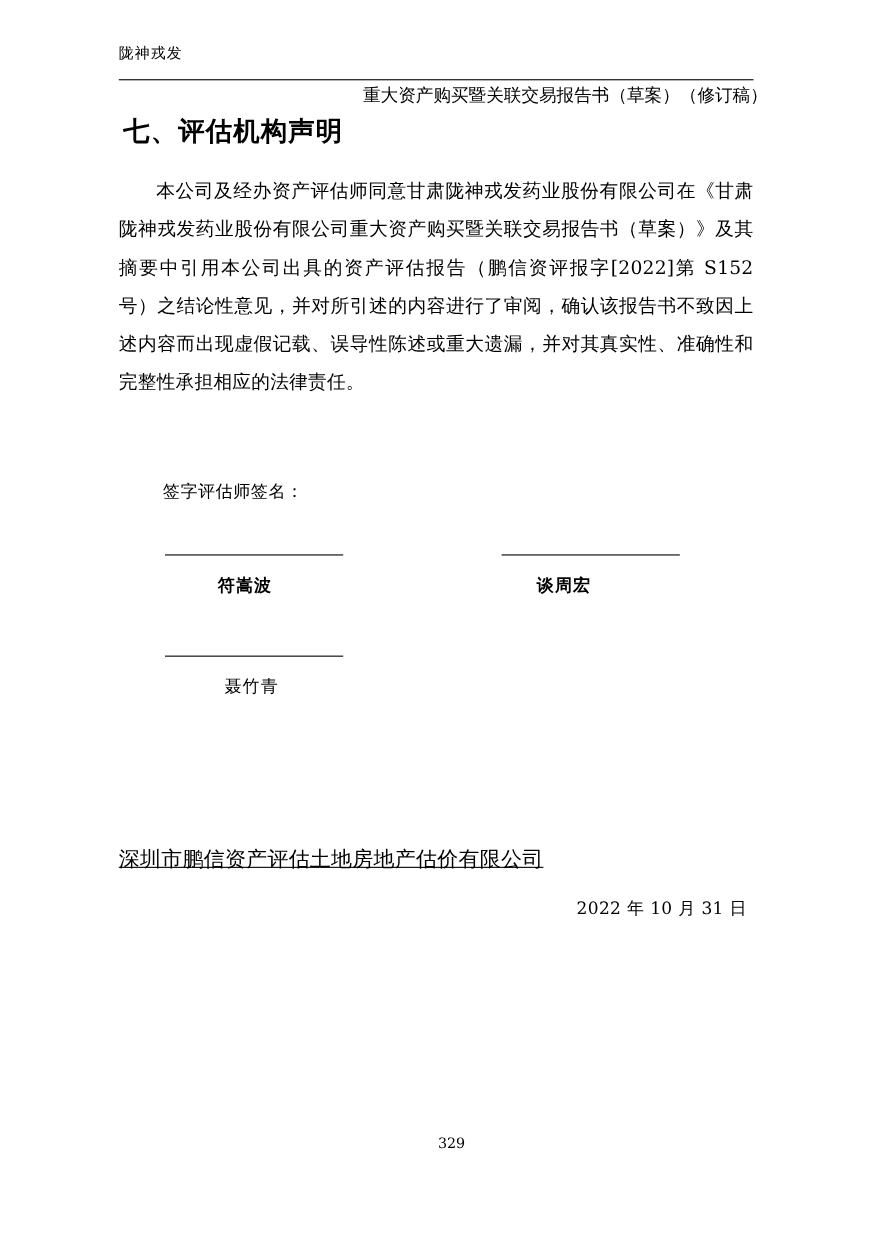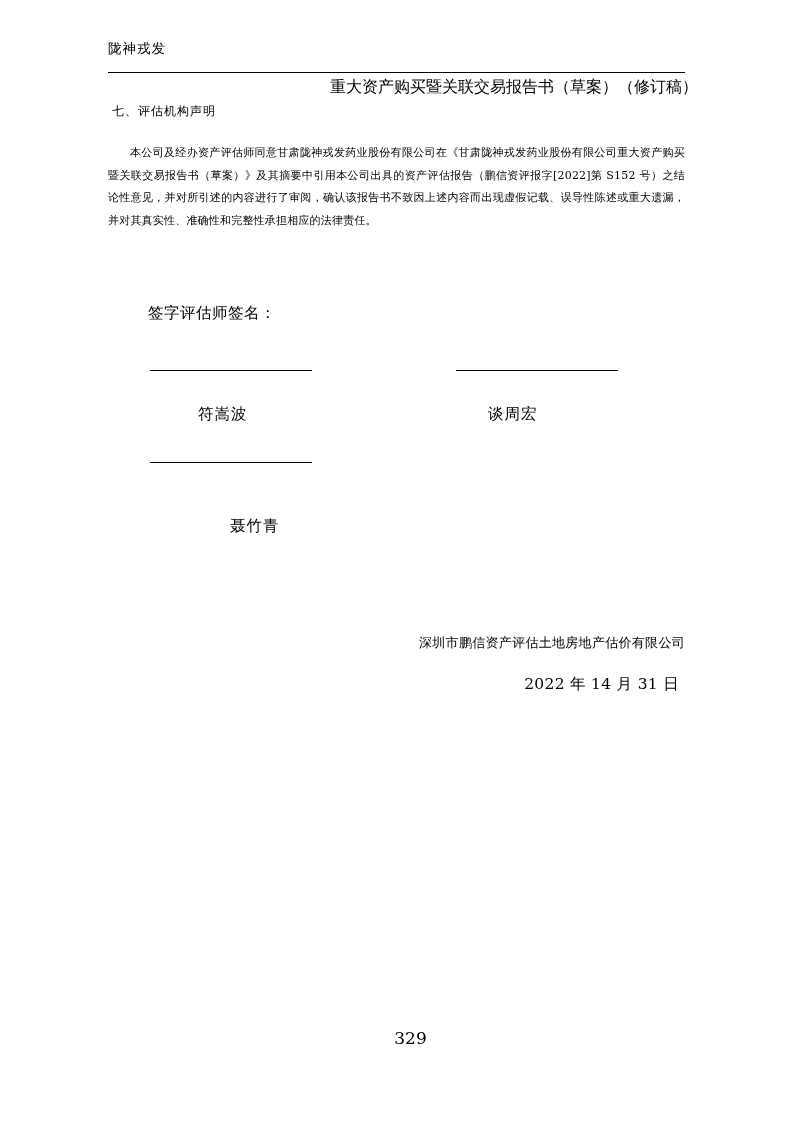--- a/index.html
+++ b/index.html
@@ -44,29 +44,29 @@
   }
   .header-rule {
     border: 0;
     border-top: 1px solid #000;
     margin: 6px 0 0 0;
     width: 100%;
   }
   
   .section-title {
     font-family: "DejaVu Sans", "Liberation Sans", sans-serif;
-    font-weight: normal;
-    font-size: 12px;
+    font-weight: bold;
+    font-size: 24px;
     letter-spacing: 1px;
     margin: 30px 0 16px 4px;
   }
   
   .body-text {
     margin-top: 22px;
-    font-size: 11px;
+    font-size: 17px;
     line-height: 2.05;
     text-align: justify;
     text-justify: inter-ideograph;
     text-indent: 2em;
     letter-spacing: 0.2px;
   }
   
   .sig-label {
     margin-top: 71px;
     margin-left: 40px;
@@ -87,22 +87,23 @@
   .sig-line.a { left: 42px;  width: 162px; }
   .sig-line.b { left: 348px; width: 162px; }
   .sig-names {
     position: relative;
     height: 28px;
     margin-top: 16px;
     font-size: 15.5px;
   }
   .sig-name {
     position: absolute;
-    top: 16px;
-    letter-spacing: 1px;
+    top: 0;
+    letter-spacing: 1px;
+    font-weight: bold;
   }
   .sig-name.a { left: 90px; }
   .sig-name.b { left: 380px; }
 
   .sig-label2 {
     margin-top: 60px;
     margin-left: 40px;
     font-size: 15.5px;
     letter-spacing: 0.5px;
   }
@@ -119,47 +120,46 @@
     border-top: 1px solid #000;
   }
   .sig-names2 {
     position: relative;
     height: 28px;
     margin-top: 16px;
     font-size: 15.5px;
   }
   .sig-name2 {
     position: absolute;
-    left: 122px;
-    top: 0;
-    letter-spacing: 1px;
-    margin-top: 36px;
+    left: 96px;
+    top: 0;
+    letter-spacing: 1px;
   }
   
   .company {
     margin-top: 126px;
-    text-align: right;
-    font-size: 13px;
+    font-size: 19px;
     letter-spacing: 0.3px;
+    text-decoration: underline;
   }
   .date {
     margin-top: 22px;
     text-align: right;
     font-size: 15.5px;
     padding-right: 6px;
     letter-spacing: 0.3px;
   }
   
   .page-number {
     position: absolute;
     left: 0;
     right: 0;
     bottom: 74px;
     text-align: center;
-    font-size: 17px;
+    font-size: 13px;
     margin-left: 28px;
   }
 </style>
 </head>
 <body>
 
 <div class="page">
 
   <div class="header">
     <div class="header-left">陇神戎发</div>
@@ -186,17 +186,17 @@
 
   <div class="sig-lines2">
     <div class="sig-line2"></div>
   </div>
 
   <div class="sig-names2">
     <div class="sig-name2">聂竹青</div>
   </div>
 
   <div class="company">深圳市鹏信资产评估土地房地产估价有限公司</div>
-  <div class="date">2022 年 14 月 31 日</div>
+  <div class="date">2022 年 10 月 31 日</div>
 
   <div class="page-number">329</div>
 
 </div>
 
 </body></html>

